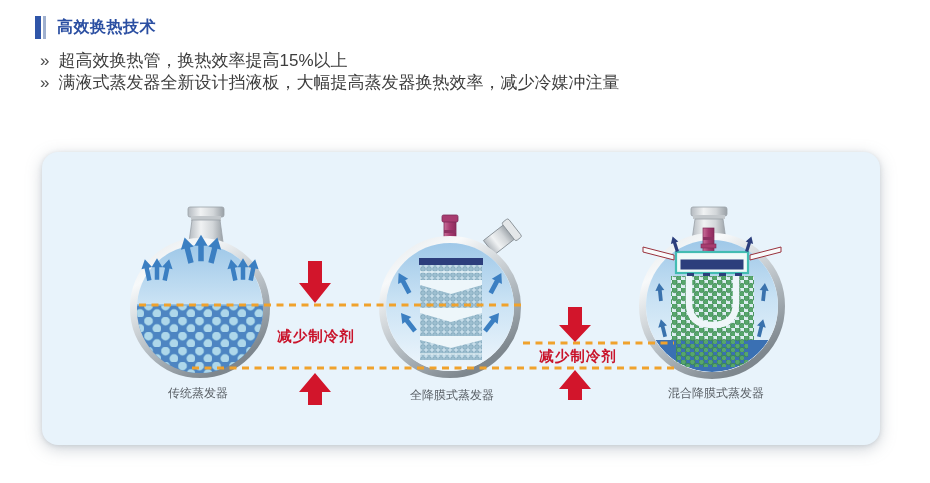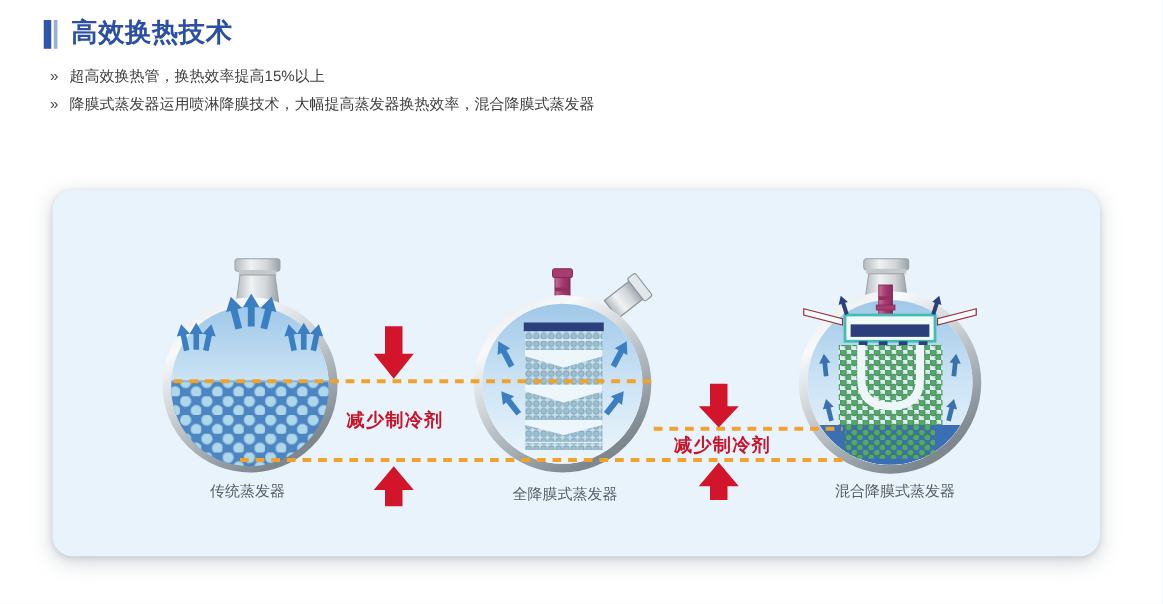--- a/index.html
+++ b/index.html
@@ -9,28 +9,28 @@
     font-family:"Liberation Sans","DejaVu Sans",sans-serif;
   }
   svg{font-family:inherit;}
   .section-header{
     position:absolute;left:35px;top:14px;
     display:flex;align-items:center;height:26px;
   }
   .bar-dark{width:6px;height:23px;background:#2f55a8;margin-right:2px;}
   .bar-light{width:3px;height:23px;background:#9fb0cf;margin-right:11px;}
   .title{
-    font-size:21px;color:#2b4fa2;font-weight:600;margin:0;
+    font-size:16px;color:#2b4fa2;font-weight:600;margin:0;
     letter-spacing:0.5px;line-height:26px;
   }
   .bullets{
     position:absolute;left:40px;top:50px;margin:0;padding:0;list-style:none;
   }
   .bullets li{
-    font-size:12px;color:#3d3d3d;line-height:22px;white-space:nowrap;
+    font-size:17px;color:#3d3d3d;line-height:22px;white-space:nowrap;
   }
   .marker{margin-right:9px;color:#4a4a4a;}
   .panel{
     position:absolute;left:42px;top:152px;width:838px;height:293px;
     background:#e8f3fb;border-radius:16px;
     box-shadow:0 4px 16px rgba(130,142,155,0.38), 0 1px 4px rgba(130,142,155,0.25);
   }
   .panel svg{position:absolute;left:0;top:0;}
   .red-note{font-size:14.5px;font-weight:bold;fill:#c9132a;letter-spacing:1px;}
   .evap-label{font-size:12px;fill:#575d63;}
@@ -39,21 +39,21 @@
 <body>
 
 <div class="section-header">
   <span class="bar-dark"></span>
   <span class="bar-light"></span>
   <h2 class="title">高效换热技术</h2>
 </div>
 
 <ul class="bullets">
   <li><span class="marker">»</span><span>超高效换热管，换热效率提高15%以上</span></li>
-  <li><span class="marker">»</span><span>降膜式蒸发器运用喷淋降膜技术，大幅提高蒸发器换热效率，混合降膜式蒸发器</span></li>
+  <li><span class="marker">»</span><span>满液式蒸发器全新设计挡液板，大幅提高蒸发器换热效率，减少冷媒冲注量</span></li>
 </ul>
 
 <div class="panel">
 <svg width="838" height="293" viewBox="0 0 838 293">
   <defs>
     <linearGradient id="ringGrad" x1="0" y1="0" x2="0.6" y2="1">
       <stop offset="0" stop-color="#e3e7ea"></stop>
       <stop offset="0.25" stop-color="#f7f9fa"></stop>
       <stop offset="0.7" stop-color="#aeb6bc"></stop>
       <stop offset="1" stop-color="#7e878e"></stop>

